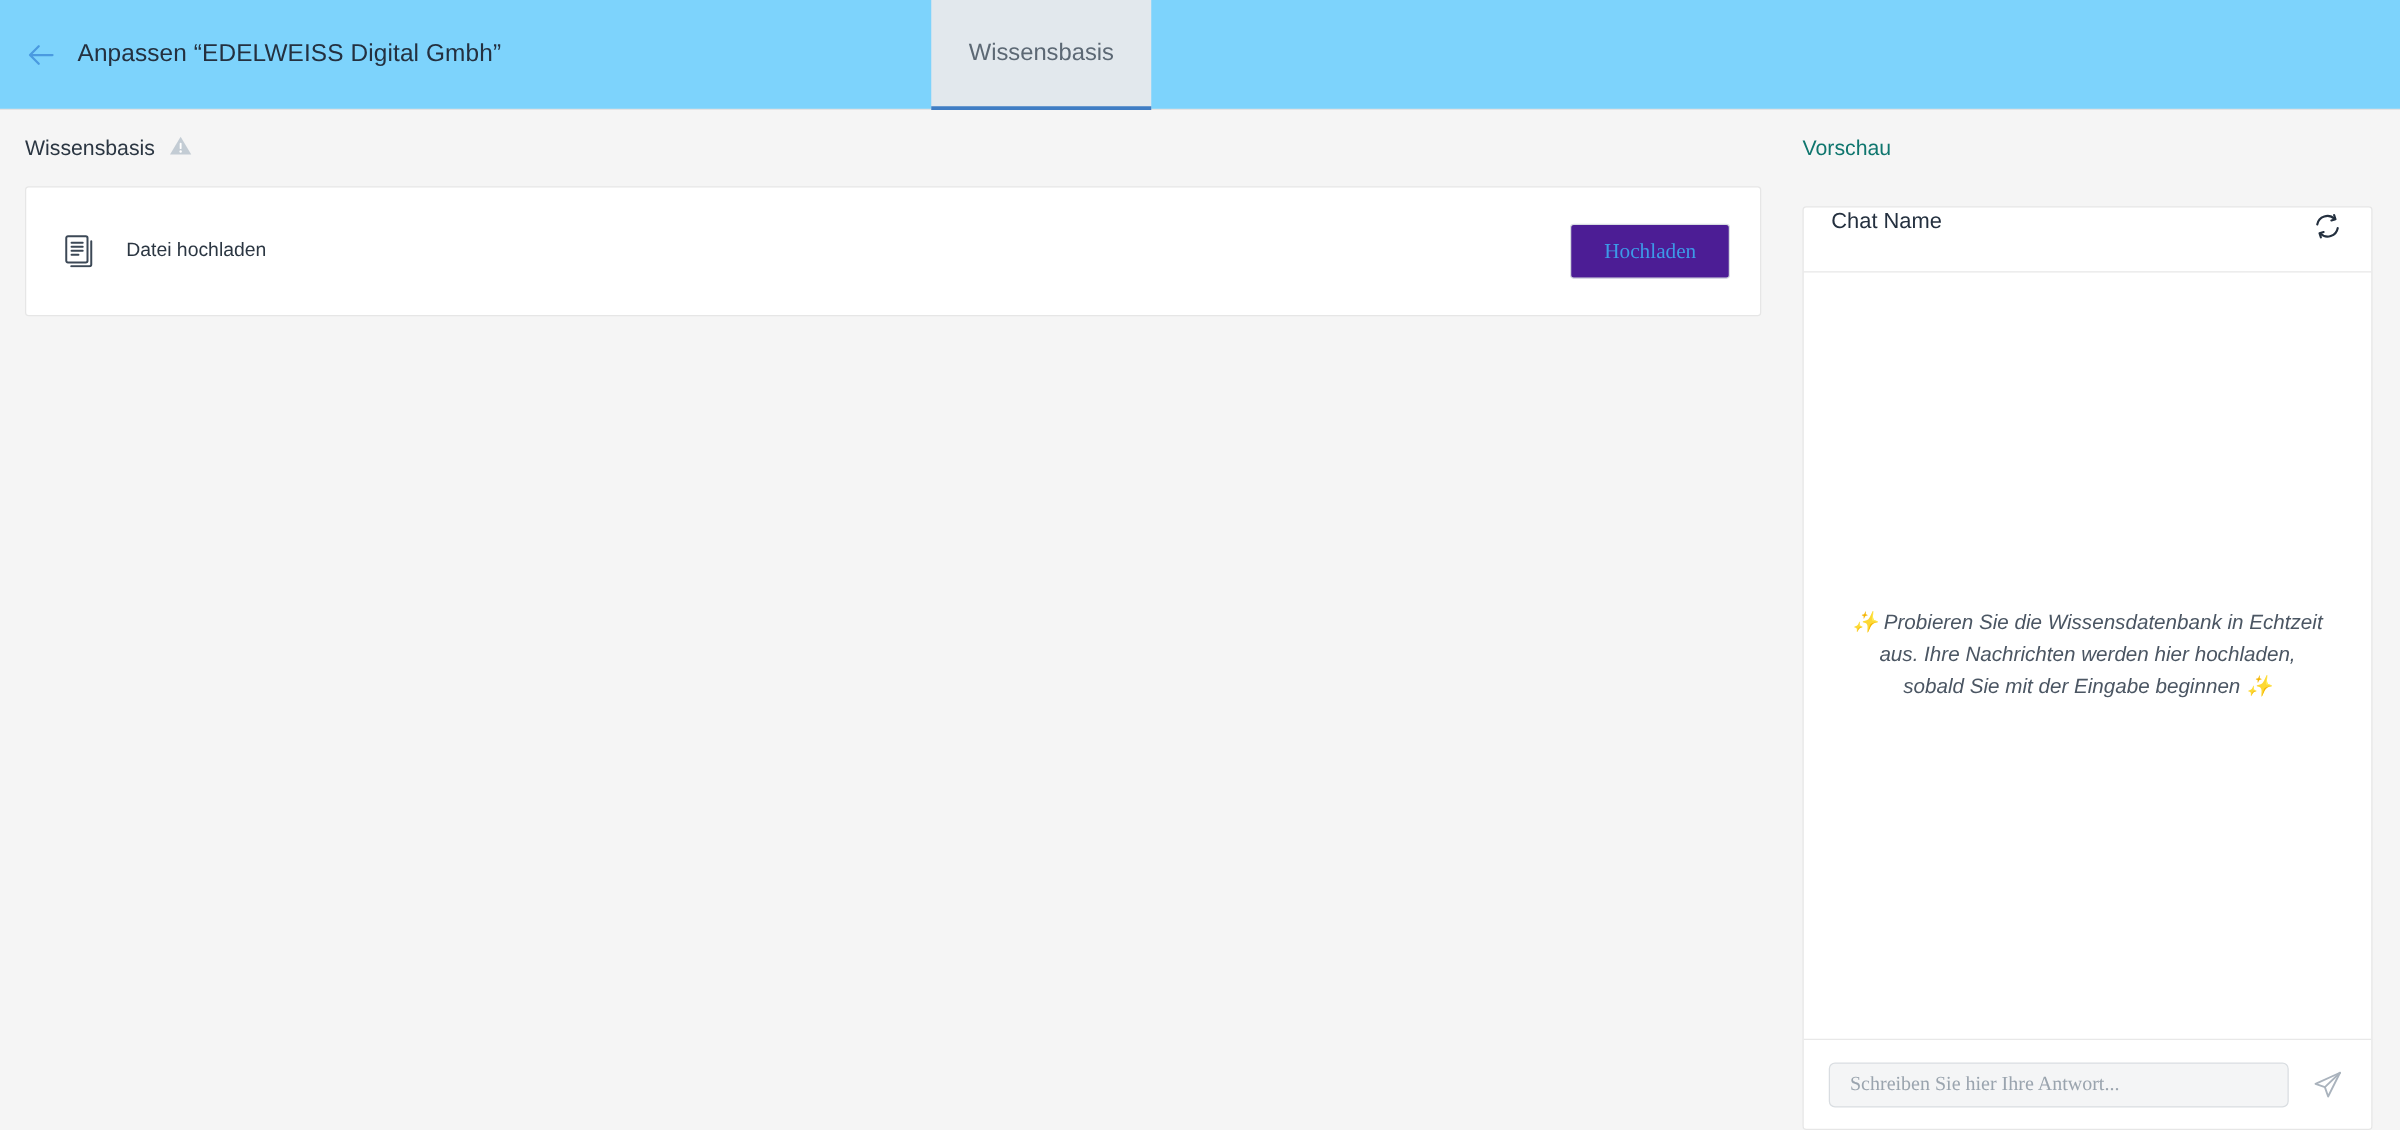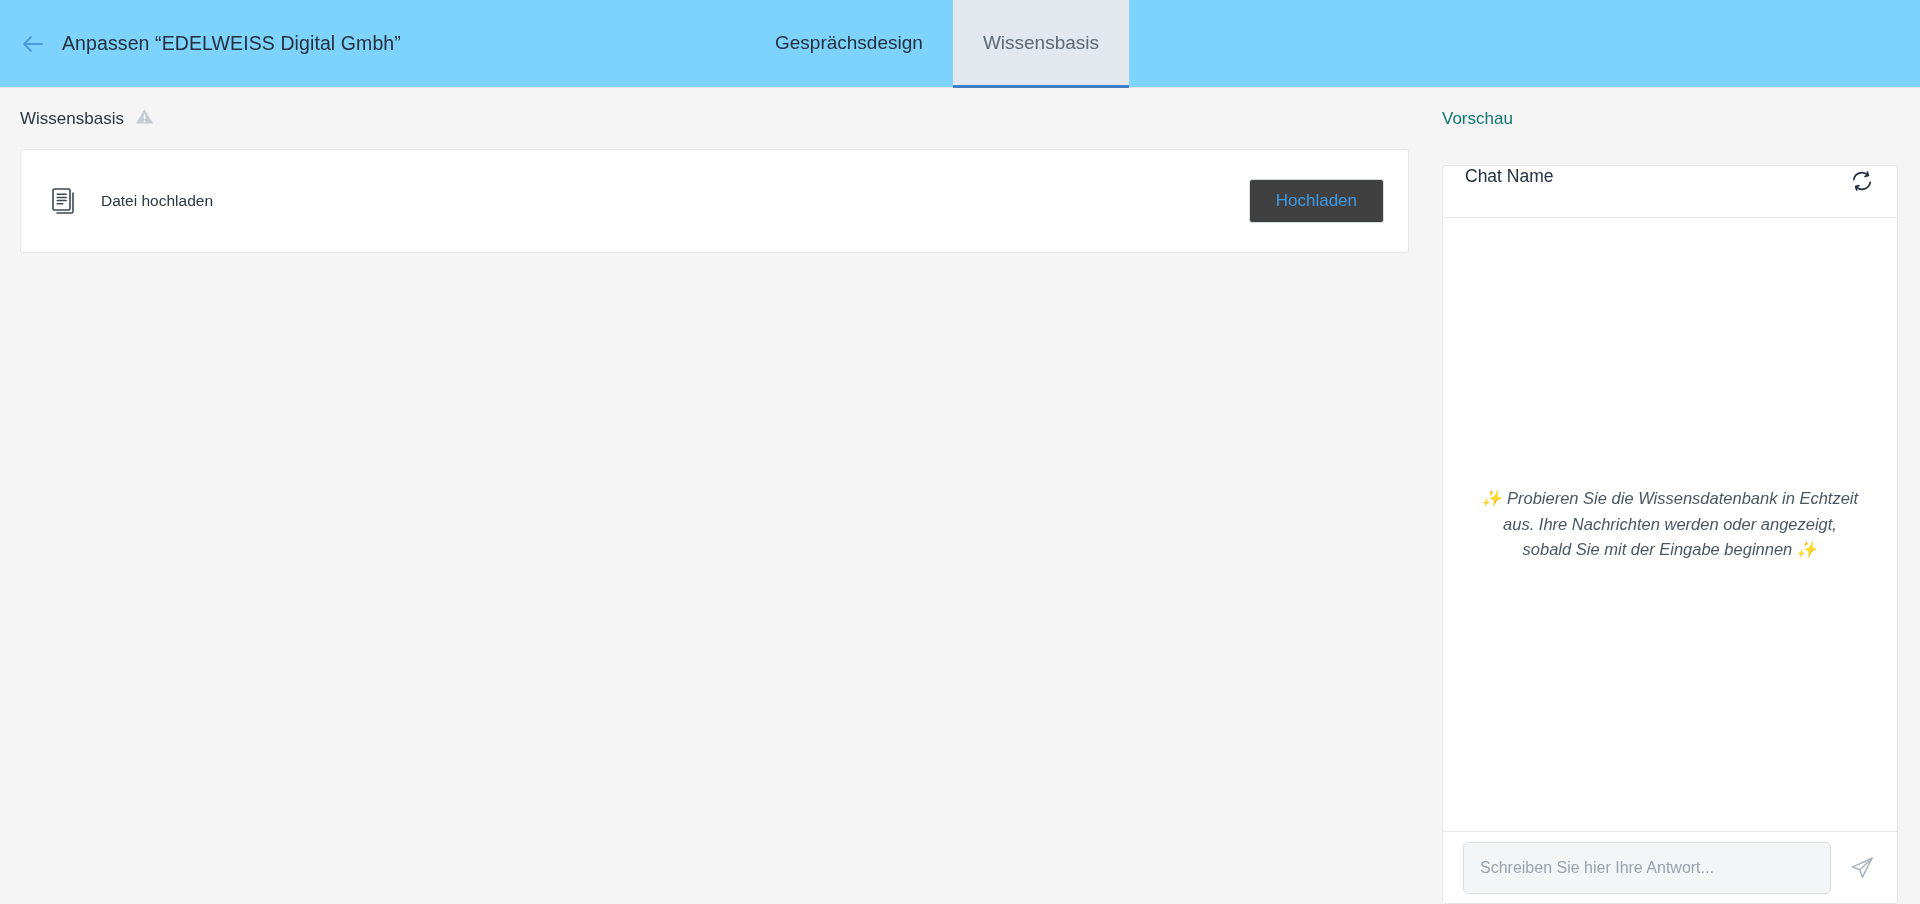--- a/index.html
+++ b/index.html
@@ -140,24 +140,24 @@
   }
 
   .upload-sub {
     font-size: 19px;
     color: #8b98a5;
   }
 
   .upload-btn {
     flex: 0 0 auto;
     border: 1px solid #d8dde2;
-    background: #404040;
+    background: #4c1d95;
     color: #3d9ae8;
     font-size: 17px;
-    font-family: Liberation Sans, sans-serif;
+    font-family: Liberation Serif, serif;
     border-radius: 3px;
     padding: 11px 26px;
     cursor: pointer;
     white-space: nowrap;
   }
 
   
   .preview-col {
     flex: 0 0 478px;
     padding: 20px 22px 0 0;
@@ -233,26 +233,26 @@
     flex: 0 0 72px;
     border-top: 1px solid #e8e8e8;
     display: flex;
     align-items: center;
     gap: 14px;
     padding: 0 18px 0 20px;
   }
 
   .chat-input {
     flex: 1 1 auto;
-    height: 52px;
+    height: 36px;
     border: 1px solid #d9dde1;
     border-radius: 5px;
     background: #f4f5f6;
     font-size: 16px;
-    font-family: Liberation Sans, sans-serif;
+    font-family: Liberation Serif, serif;
     color: #2b3642;
     padding: 0 16px;
     outline: none;
   }
   .chat-input::placeholder { color: #9aa4ae; }
 
   .send-btn {
     flex: 0 0 auto;
     width: 34px;
     height: 34px;
@@ -272,23 +272,20 @@
   <div class="header-left">
     <span class="back-arrow">
       <svg width="24" height="20" viewBox="0 0 24 20" fill="none" aria-hidden="true">
         <path d="M21 10H3M3 10l7-7M3 10l7 7" stroke="#4a9ae0" stroke-width="1.8" stroke-linecap="round" stroke-linejoin="round"></path>
       </svg>
     </span>
     <span class="header-title">Anpassen “EDELWEISS Digital Gmbh”</span>
   </div>
 
   <div class="tabs">
-    <div class="tab">
-      <span>Gesprächsdesign</span>
-    </div>
     <div class="tab active">
       <span>Wissensbasis</span>
     </div>
   </div>
 </div>
 
 <div class="page">
 
   <div class="main-col">
 
@@ -333,21 +330,21 @@
           <svg width="24" height="24" viewBox="0 0 24 24" fill="none" aria-hidden="true">
             <path d="M20.2 13.4a8.2 8.2 0 0 1-13.9 4.4" stroke="#24303f" stroke-width="1.7" stroke-linecap="round"></path>
             <path d="M3.8 10.6a8.2 8.2 0 0 1 13.9-4.4" stroke="#24303f" stroke-width="1.7" stroke-linecap="round"></path>
             <path d="M17.3 3.1l1.1 3.3-3.3 1" stroke="#24303f" stroke-width="1.7" stroke-linecap="round" stroke-linejoin="round"></path>
             <path d="M6.7 20.9l-1.1-3.3 3.3-1" stroke="#24303f" stroke-width="1.7" stroke-linecap="round" stroke-linejoin="round"></path>
           </svg>
         </button>
       </div>
 
       <div class="chat-body">
-        <div class="chat-hint">✨ Probieren Sie die Wissensdatenbank in Echtzeit aus. Ihre Nachrichten werden oder angezeigt, sobald Sie mit der Eingabe beginnen ✨</div>
+        <div class="chat-hint">✨ Probieren Sie die Wissensdatenbank in Echtzeit aus. Ihre Nachrichten werden hier hochladen, sobald Sie mit der Eingabe beginnen ✨</div>
       </div>
 
       <div class="chat-footer">
         <input class="chat-input" type="text" placeholder="Schreiben Sie hier Ihre Antwort..." style="">
         <button class="send-btn">
           <svg width="26" height="26" viewBox="0 0 26 26" fill="none" aria-hidden="true">
             <path d="M23 3.2 3.4 12.1l7.5 2.6 2.6 7.5L23 3.2Z" stroke="#aab3bd" stroke-width="1.5" stroke-linejoin="round"></path>
             <path d="M23 3.2 10.9 14.7" stroke="#aab3bd" stroke-width="1.5" stroke-linecap="round"></path>
           </svg>
         </button>

